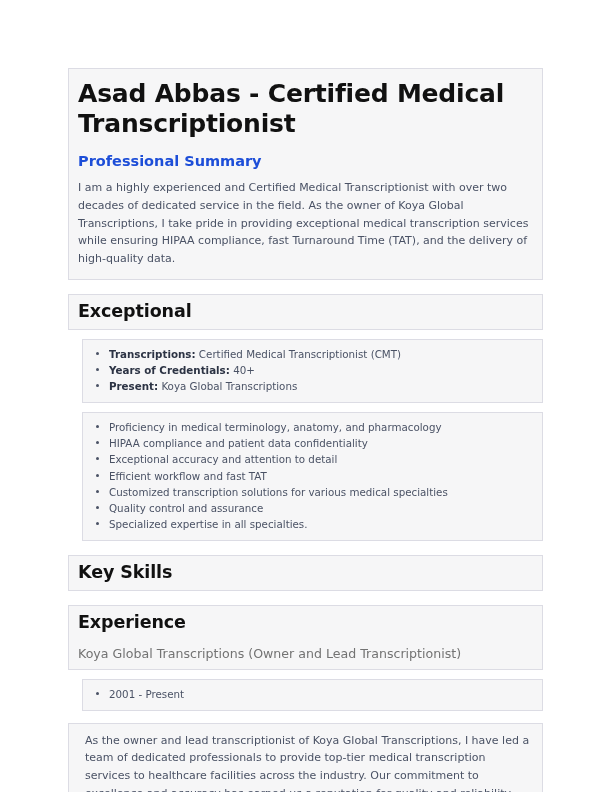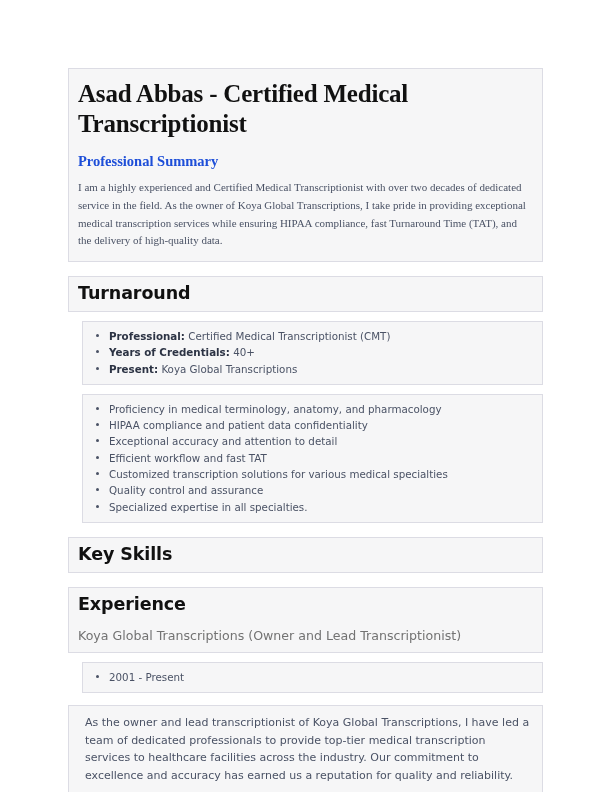--- a/index.html
+++ b/index.html
@@ -25,21 +25,20 @@
   
   .block {
     background: #f6f6f7;
     border: 1px solid #dcdce4;
     box-sizing: border-box;
   }
 
   
   .intro-block {
     padding: 10px 9px 11px 9px;
-    font-family: Liberation Serif, serif;
   }
 
   .doc-title {
     font-size: 25px;
     font-weight: bold;
     line-height: 1.19;
     color: #111111;
     letter-spacing: -0.2px;
     margin: 0 0 6px 0;
   }
@@ -124,27 +123,27 @@
 
   <section class="block intro-block">
     <h1 class="doc-title">Asad Abbas - Certified Medical Transcriptionist</h1>
 
     <h2 class="section-sub">Professional Summary</h2>
 
     <p class="body-text">I am a highly experienced and Certified Medical Transcriptionist with over two decades of dedicated service in the field. As the owner of Koya Global Transcriptions, I take pride in providing exceptional medical transcription services while ensuring HIPAA compliance, fast Turnaround Time (TAT), and the delivery of high-quality data.</p>
   </section>
 
   <section class="block heading-bar">
-    <h2>Turnaround</h2>
+    <h2>Exceptional</h2>
   </section>
 
   <section class="block list-block">
     <ul>
       <li>
-        <b>Professional:</b>
+        <b>Transcriptions:</b>
         <span>Certified Medical Transcriptionist (CMT)</span>
       </li>
       <li>
         <b>Years of Credentials:</b>
         <span>40+</span>
       </li>
       <li>
         <b>Present:</b>
         <span>Koya Global Transcriptions</span>
       </li>

